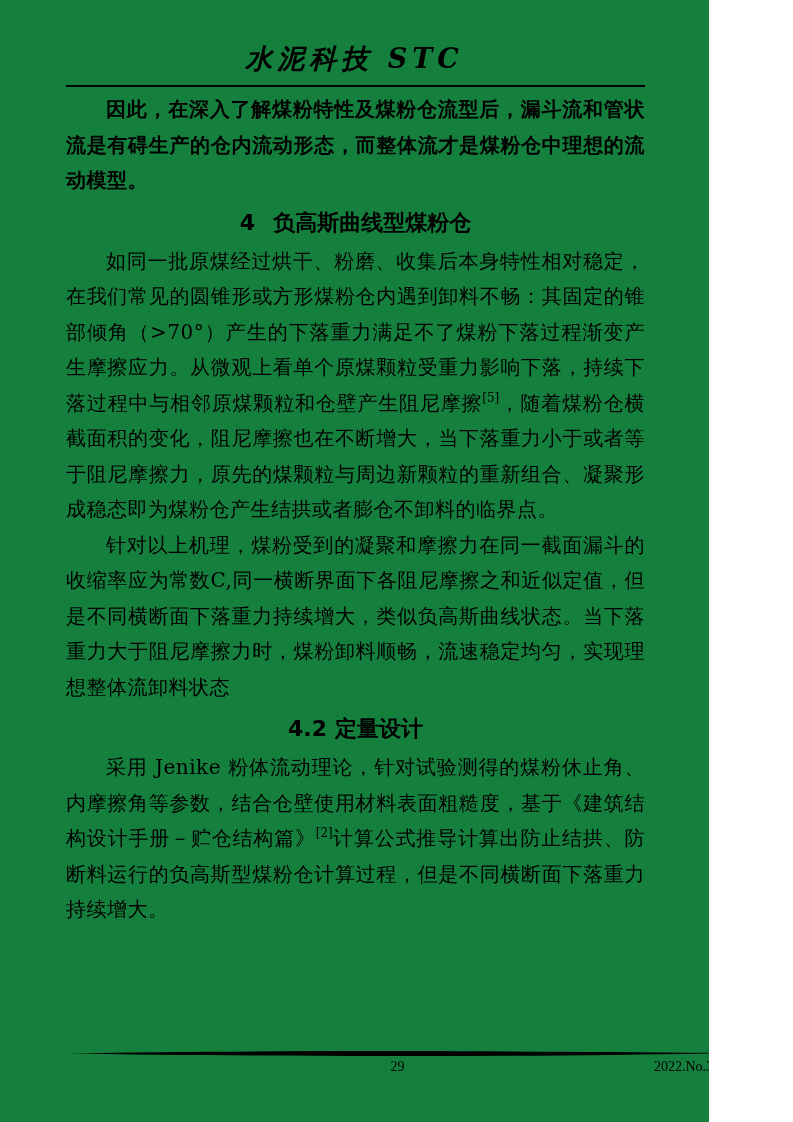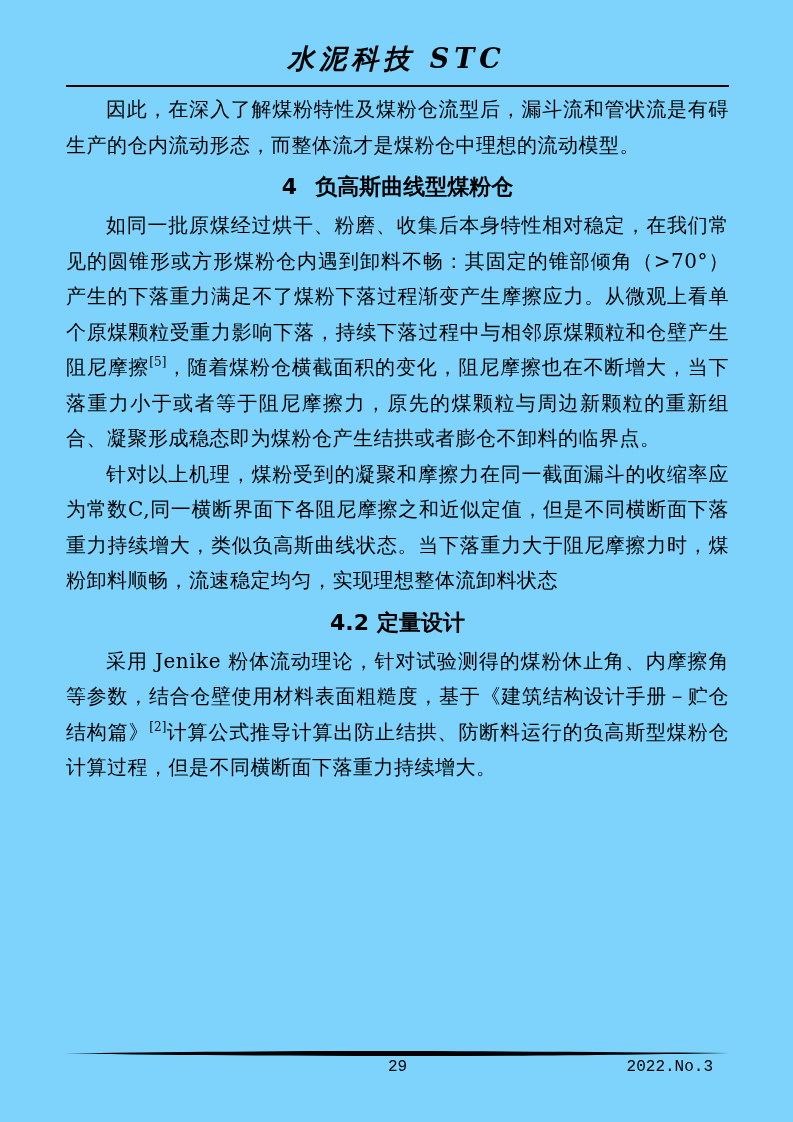--- a/index.html
+++ b/index.html
@@ -2,23 +2,23 @@
 <html><head>
 <meta charset="utf-8">
 <style>
   html, body {
     margin: 0;
     padding: 0;
     background: #ffffff;
   }
   .page {
     position: relative;
-    width: 793px;
+    width: 709px;
     height: 1122px;
-    background: #7dd3fc;
+    background: #15803d;
     color: #000000;
     font-family: "DejaVu Serif", serif;
     overflow: hidden;
     box-sizing: border-box;
   }
   .journal-header {
     padding-top: 42px;
     text-align: center;
     font-size: 27px;
     line-height: 33px;
@@ -38,20 +38,21 @@
   .para {
     margin: 0;
     font-size: 20px;
     line-height: 35.5px;
     text-align: justify;
     text-indent: 2em;
     letter-spacing: 0.5px;
   }
   .para-intro {
     margin-top: 5px;
+    font-weight: bold;
   }
   .heading {
     margin: 9px 0 7px 0;
     font-size: 22px;
     line-height: 29px;
     font-weight: bold;
     font-family: "DejaVu Sans", "Liberation Sans", sans-serif;
     text-align: center;
   }
   .heading .sec-num-main { margin-right: 18px; }
@@ -69,22 +70,22 @@
     width: 663px;
   }
   .footer-rule-svg {
     display: block;
     width: 663px;
     height: 7px;
   }
   .footer-texts {
     position: relative;
     height: 20px;
-    font-family: Liberation Mono, monospace;
-    font-size: 16px;
+    font-family: Liberation Serif, serif;
+    font-size: 14px;
     line-height: 18px;
   }
   .page-number {
     position: absolute;
     left: 50%;
     transform: translateX(-50%);
     top: 1px;
   }
   .issue {
     position: absolute;

